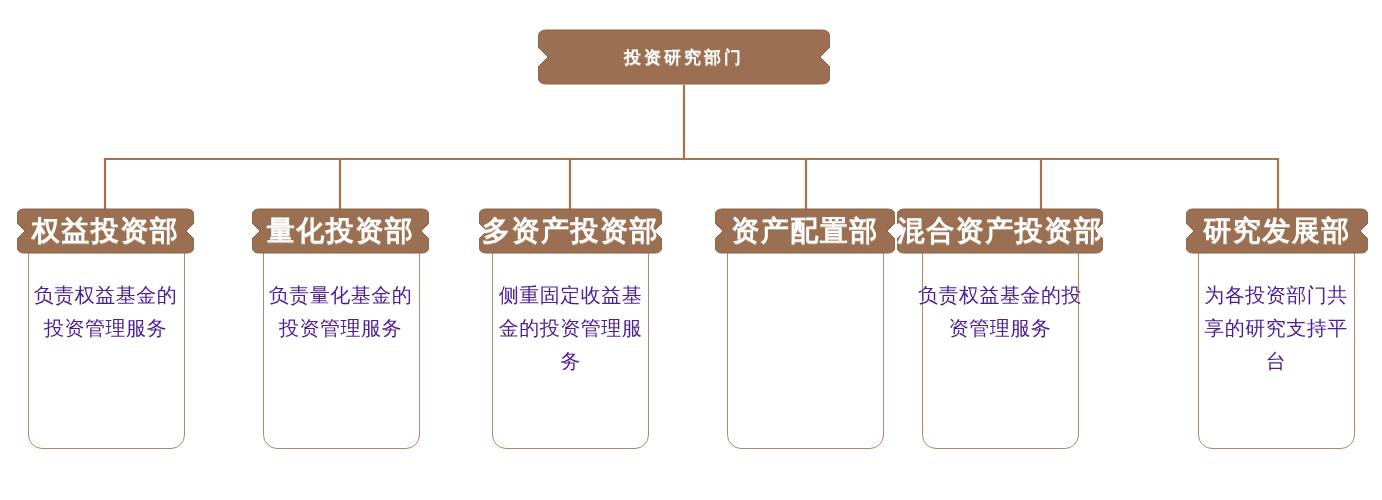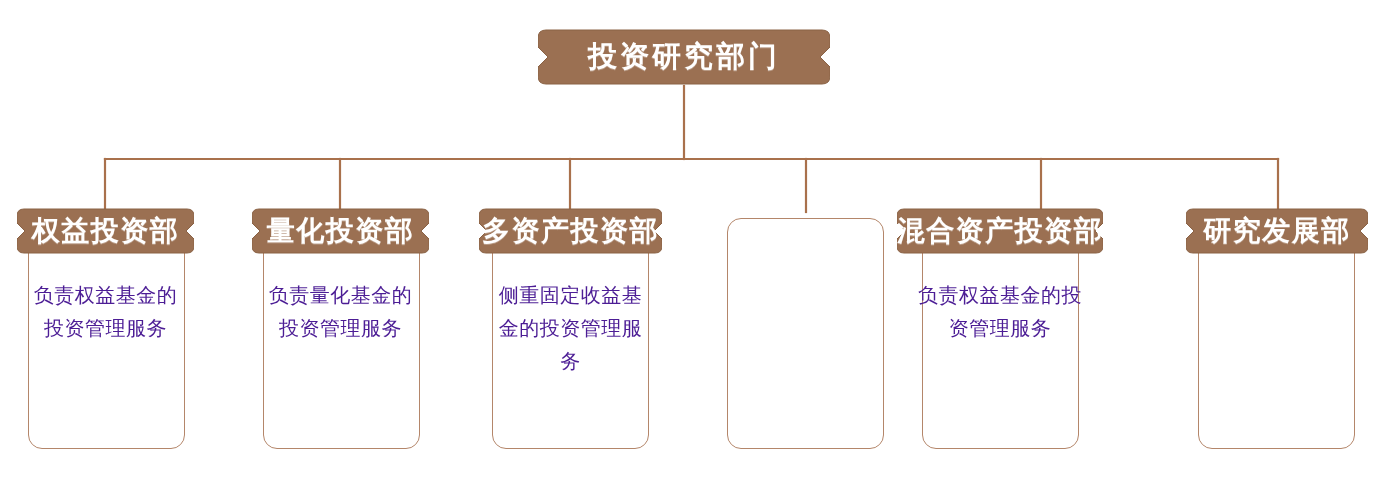--- a/index.html
+++ b/index.html
@@ -55,21 +55,21 @@
     align-items: center;
     justify-content: center;
     color: #ffffff;
     font-weight: bold;
     letter-spacing: 2px;
     text-shadow: 0 1px 0 rgba(255,255,255,0.30);
     white-space: nowrap;
     pointer-events: none;
   }
   .root-node .banner-text {
-    font-size: 29px;
+    font-size: 17px;
     letter-spacing: 3px;
   }
 
   
   .child-node {
     position: absolute;
     top: 207px;
   }
   .child-body {
     position: absolute;
@@ -163,20 +163,27 @@
         <path d="M8,24 L0,16 L0,9 Q0,2 7,2 L170,2 Q177,2 177,9 L177,16 L169,24
                  L177,32 L177,39 Q177,46 170,46 L7,46 Q0,46 0,39 L0,32 Z" fill="#9b7052" stroke="#8a6245" stroke-width="1"></path>
       </svg>
       <div class="banner-text">量化投资部</div>
     </div>
     <div class="child-desc">负责量化基金的投资管理服务</div>
   </div>
 
   <div class="child-node" style="left:715px; width:180px; height:242px;">
     <div class="child-body" style="left:12px; width:157px; height:231px;"></div>
+    <div class="child-banner" style="left:0px; width:180px;">
+      <svg class="banner-svg" viewBox="0 0 180 48" preserveAspectRatio="none">
+        <path d="M8,24 L0,16 L0,9 Q0,2 7,2 L173,2 Q180,2 180,9 L180,16 L172,24
+                 L180,32 L180,39 Q180,46 173,46 L7,46 Q0,46 0,39 L0,32 Z" fill="#9b7052" stroke="#8a6245" stroke-width="1"></path>
+      </svg>
+      <div class="banner-text">资产配置部</div>
+    </div>
   </div>
 
   <div class="child-node" style="left:897px; width:206px; height:242px;">
     <div class="child-body" style="left:25px; width:157px; height:231px;"></div>
     <div class="child-banner" style="left:0px; width:206px;">
       <svg class="banner-svg" viewBox="0 0 206 48" preserveAspectRatio="none">
         <path d="M8,24 L0,16 L0,9 Q0,2 7,2 L199,2 Q206,2 206,9 L206,16 L198,24
                  L206,32 L206,39 Q206,46 199,46 L7,46 Q0,46 0,39 L0,32 Z" fill="#9b7052" stroke="#8a6245" stroke-width="1"></path>
       </svg>
       <div class="banner-text">混合资产投资部</div>
@@ -186,15 +193,16 @@
 
   <div class="child-node" style="left:1185px; width:182px; height:242px;">
     <div class="child-body" style="left:13px; width:157px; height:231px;"></div>
     <div class="child-banner" style="left:1px; width:182px;">
       <svg class="banner-svg" viewBox="0 0 182 48" preserveAspectRatio="none">
         <path d="M8,24 L0,16 L0,9 Q0,2 7,2 L175,2 Q182,2 182,9 L182,16 L174,24
                  L182,32 L182,39 Q182,46 175,46 L7,46 Q0,46 0,39 L0,32 Z" fill="#9b7052" stroke="#8a6245" stroke-width="1"></path>
       </svg>
       <div class="banner-text">研究发展部</div>
     </div>
+    <div class="child-desc">为各投资部门共享的研究支持平台</div>
   </div>
 
 </div>
 
 </body></html>

